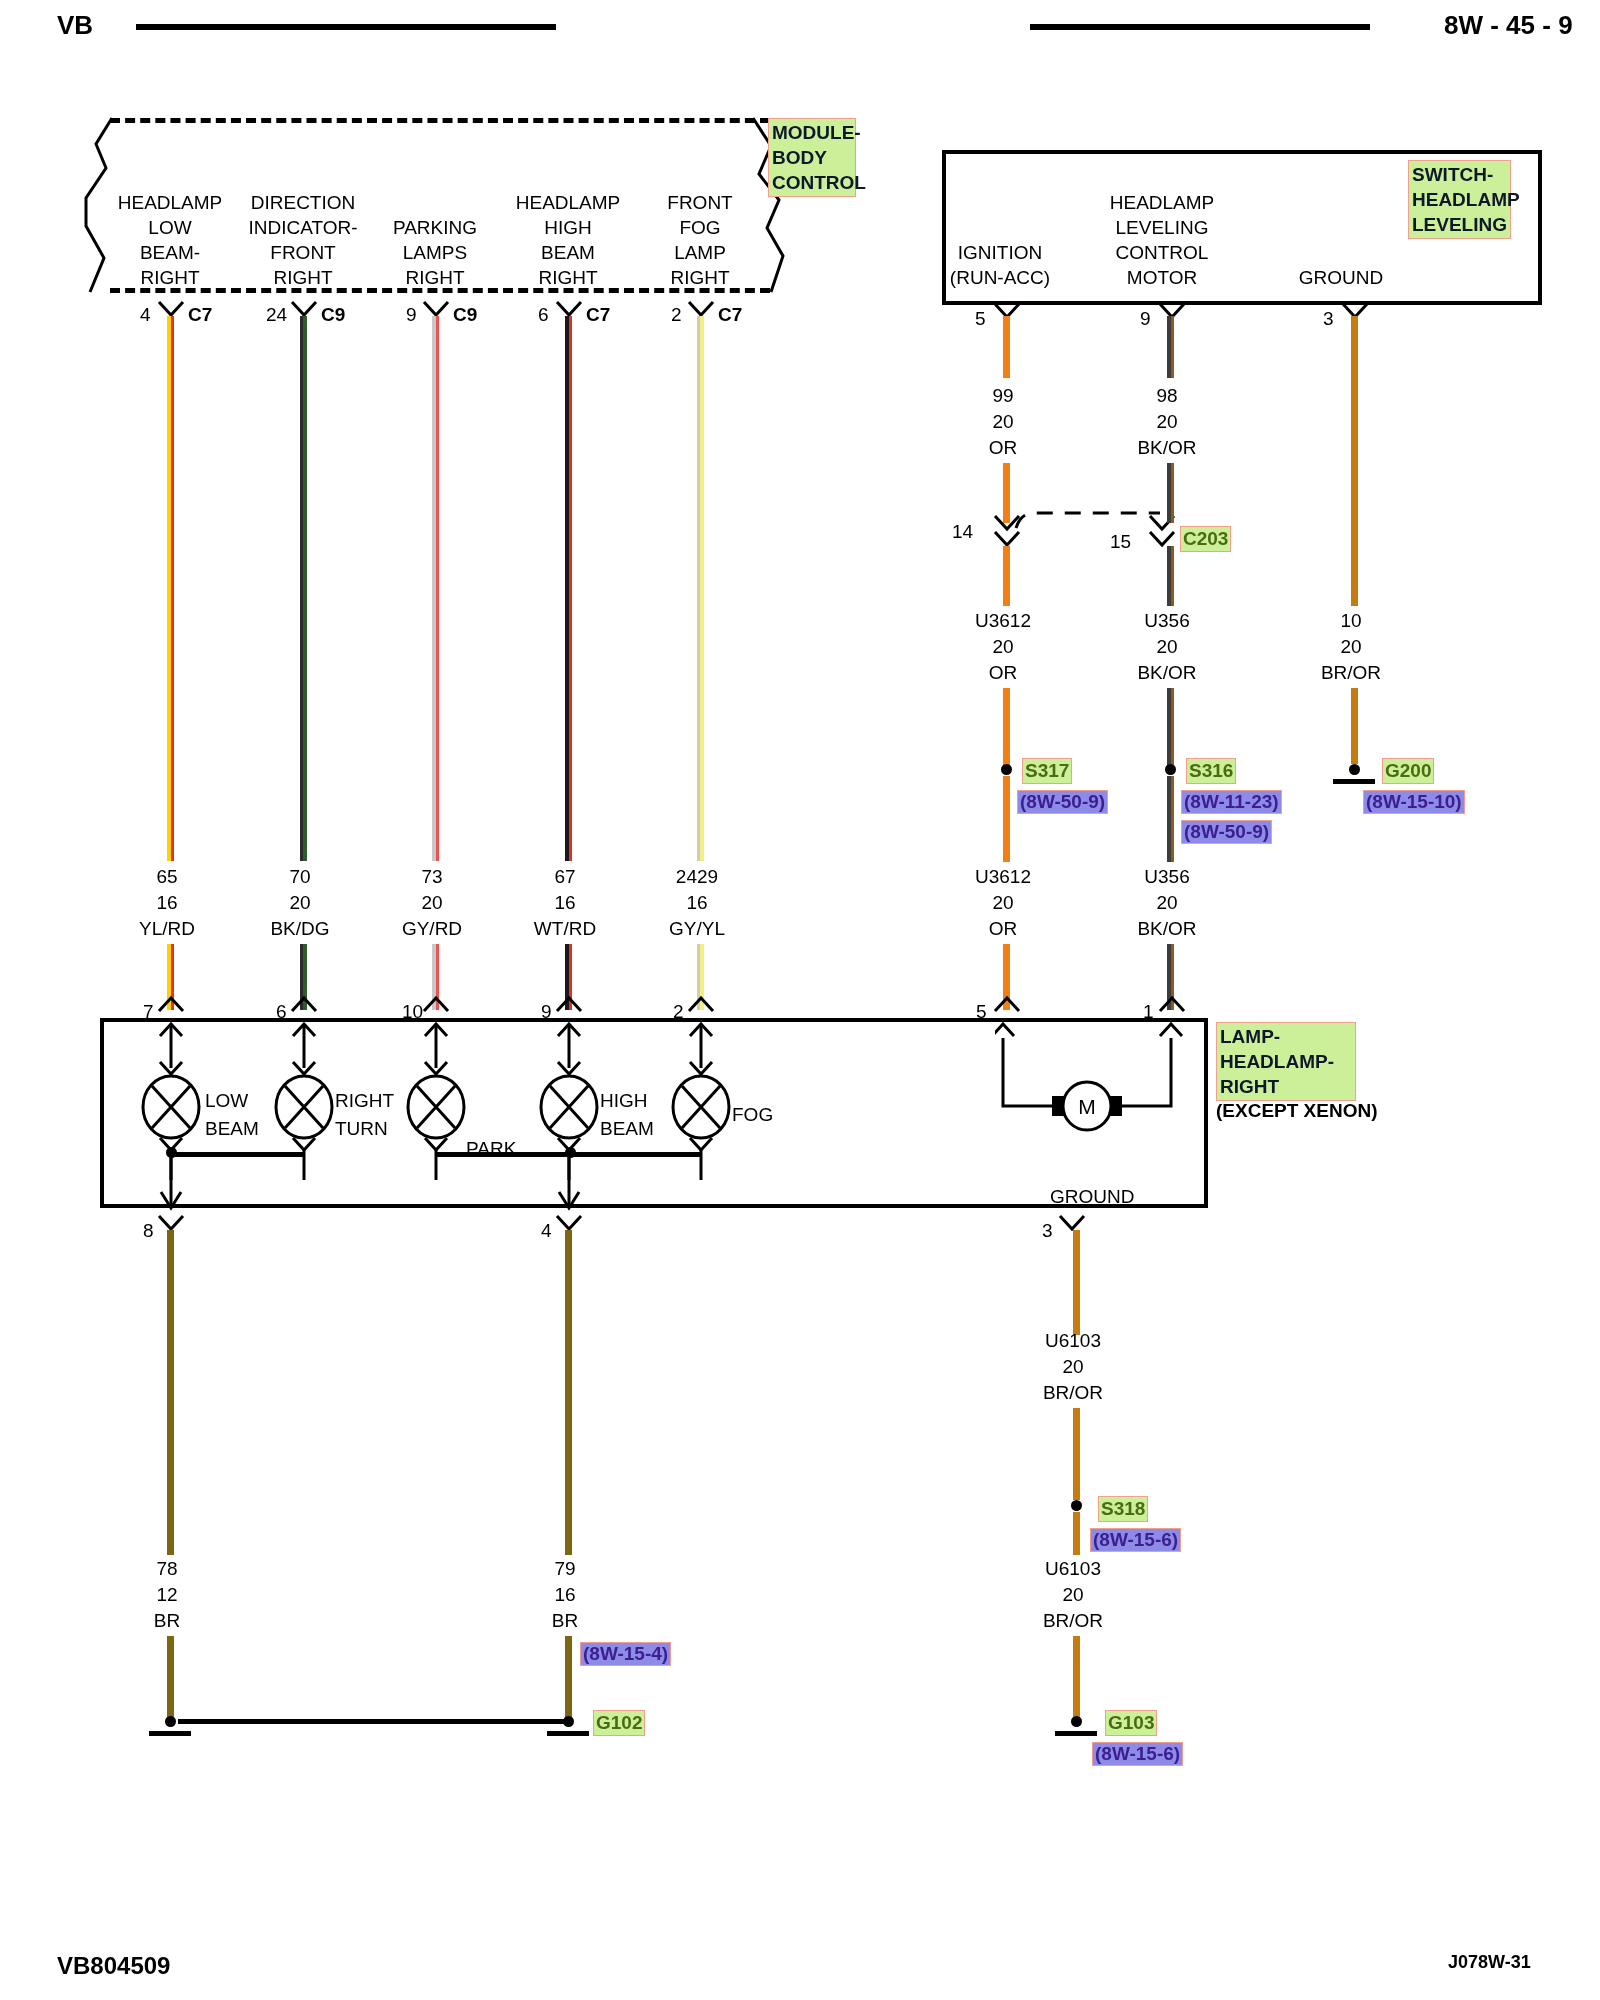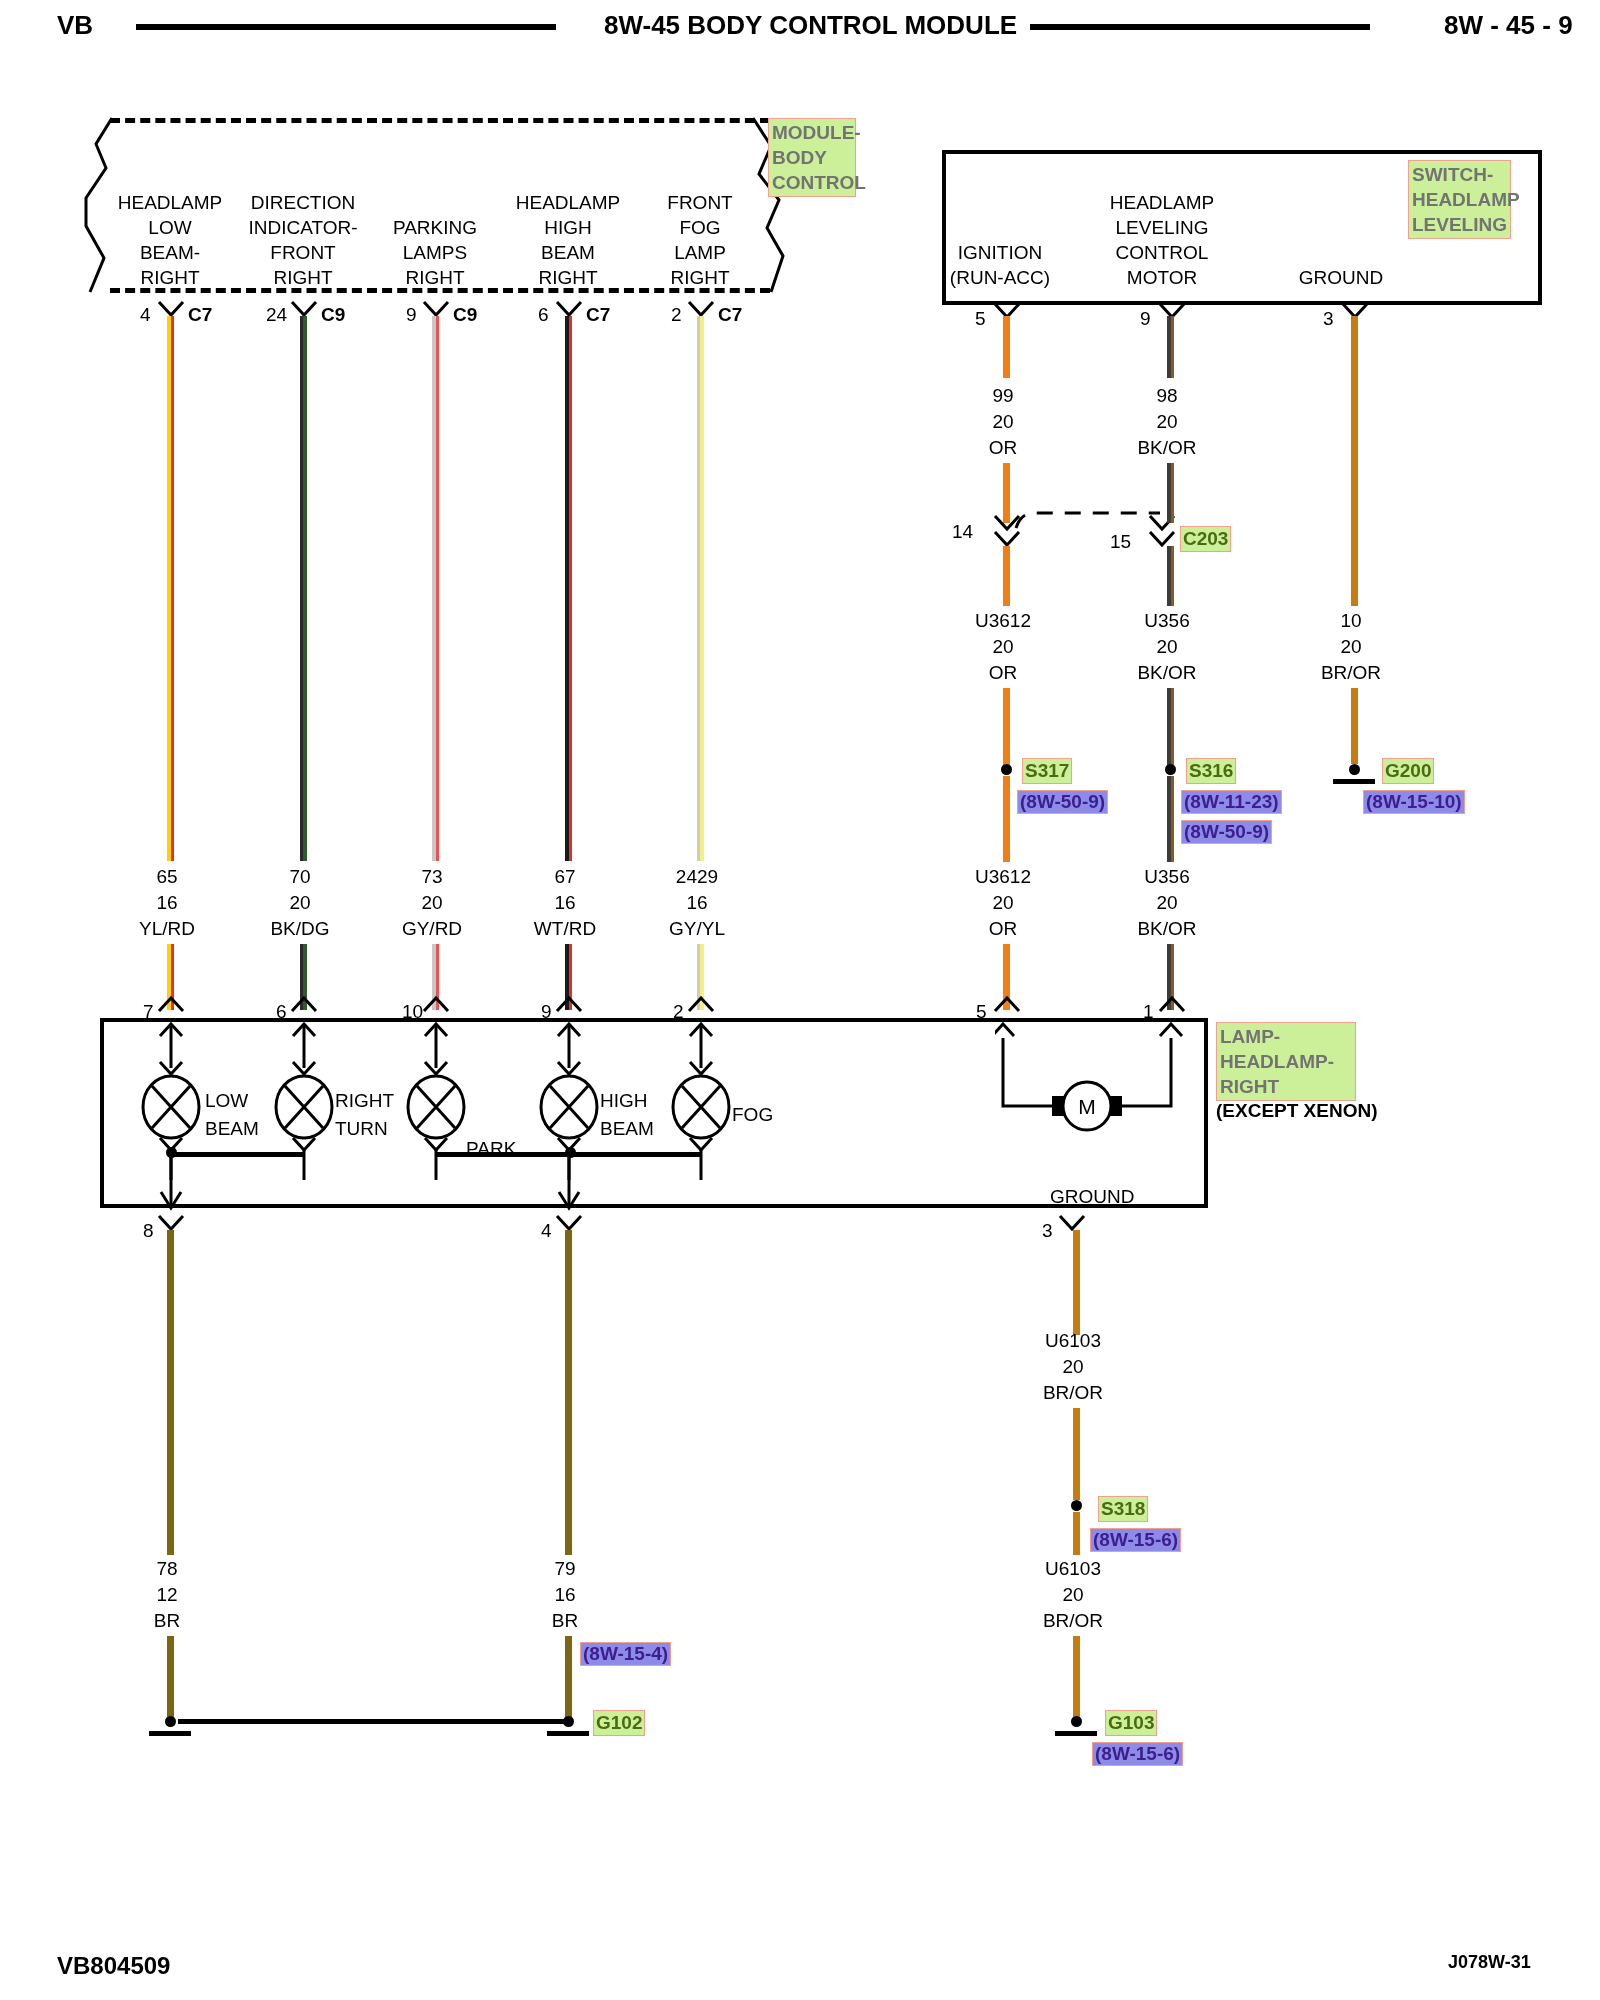--- a/index.html
+++ b/index.html
@@ -28,38 +28,37 @@
   .w-wtrd{background:linear-gradient(to right,#1a1a1a 0 50%, #e03127 50% 100%);}
   .w-gyyl{background:linear-gradient(to right,#cfcfb0 0 45%, #f2ef86 45% 100%);}
   .w-or{background:#f08016;}
   .w-bkor{background:linear-gradient(to right,#3c3c3c 0 55%, #8a5a20 55% 100%);}
   .w-bror{background:#c57d12;}
   .w-br{background:#7d6612;}
 
   
   .hl-green{background:#ccf09a;border:1px solid #f0a08c;color:#4b6b10;font-weight:bold;
             font-size:19px;line-height:22px;padding:1px 2px;white-space:nowrap;}
-  .hl-green-multi{background:#ccf09a;border:1px solid #f0a08c;color:#737373;font-weight:bold;
+  .hl-green-multi{background:#ccf09a;border:1px solid #f0a08c;color:#0f172a;font-weight:bold;
             font-size:19px;line-height:25px;padding:1px 3px;}
   .hl-purple{background:#8e8ae8;border:1px solid #f0a08c;color:#3b1f8f;font-weight:bold;
             font-size:19px;line-height:22px;padding:0px 2px;white-space:nowrap;}
 
   
   .dot{position:absolute;width:11px;height:11px;border-radius:50%;background:#000;}
   .gndbar{position:absolute;height:5px;background:#000;}
   .bus{position:absolute;height:5px;background:#000;}
 </style>
 </head>
 <body>
 
 <div class="stage">
 
   <div class="abs hdr-txt" style="left:57px;top:10px;text-align:right;">VB</div>
   <div class="abs hdr-rule" style="left:136px;top:24px;width:420px;"></div>
-  <div class="abs hdr-txt" style="left:604px;top:10px;">8W-45 BODY CONTROL MODULE</div>
   <div class="abs hdr-rule" style="left:1030px;top:24px;width:340px;"></div>
   <div class="abs hdr-txt" style="left:1444px;top:10px;">8W - 45 - 9</div>
 
   <div class="abs dashseg" style="left:110px;top:118px;width:660px;"></div>
 
   <div class="abs dashseg" style="left:110px;top:288px;width:660px;"></div>
 
   <svg class="abs" style="left:80px;top:116px;" width="40" height="180">
     <path d="M32,2 L16,28 L26,52 L6,82 L6,110 L24,142 L10,176" stroke="#000" stroke-width="3" fill="none"></path>
   </svg>

